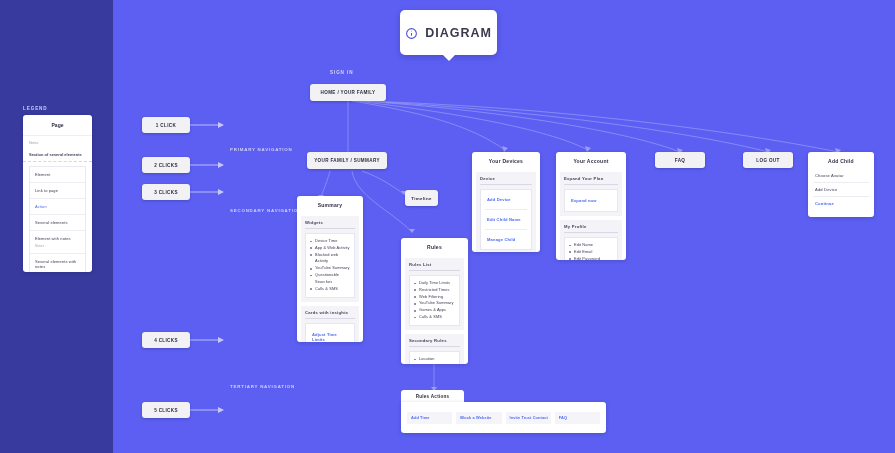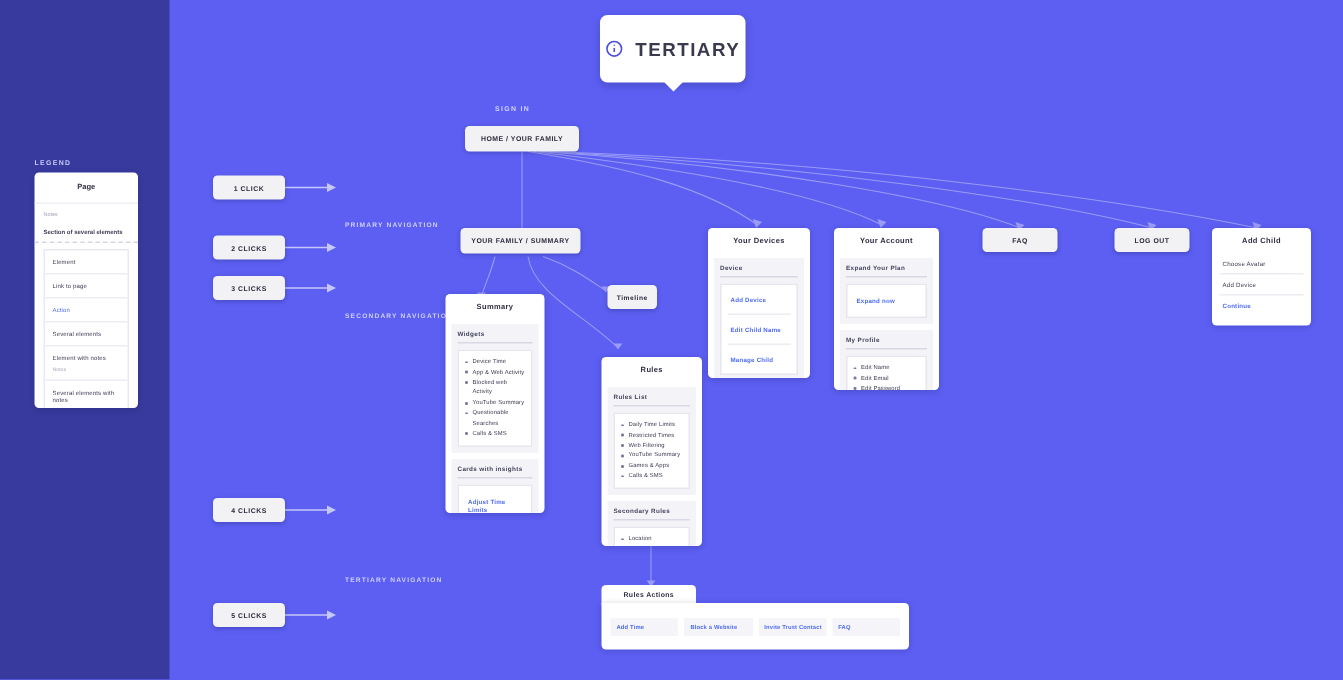--- a/index.html
+++ b/index.html
@@ -217,21 +217,21 @@
   </svg>
 
   <div class="title-bubble">
     <span class="info-ic">
       <svg viewBox="0 0 24 24" width="13" height="13" fill="none" stroke="#4d4fe0" stroke-width="2">
         <circle cx="12" cy="12" r="9"></circle>
           <line x1="12" y1="11" x2="12" y2="16"></line>
           <circle cx="12" cy="7.6" r="0.9" fill="#4d4fe0" stroke="none"></circle>
       </svg>
     </span>
-    <span class="title-text">TERTIARY</span>
+    <span class="title-text">DIAGRAM</span>
     <span class="tail"></span>
   </div>
 
   <div class="section-label" style="left:330px; top:70px;">SIGN IN</div>
   <div class="node" style="left:310px; top:84px; width:76px; height:17px;">HOME / YOUR FAMILY</div>
 
   <div class="node click-node" style="left:142px; top:117px;">1 CLICK</div>
   <div class="node click-node" style="left:142px; top:157px;">2 CLICKS</div>
   <div class="node click-node" style="left:142px; top:184px;">3 CLICKS</div>
   <div class="node click-node" style="left:142px; top:332px;">4 CLICKS</div>

